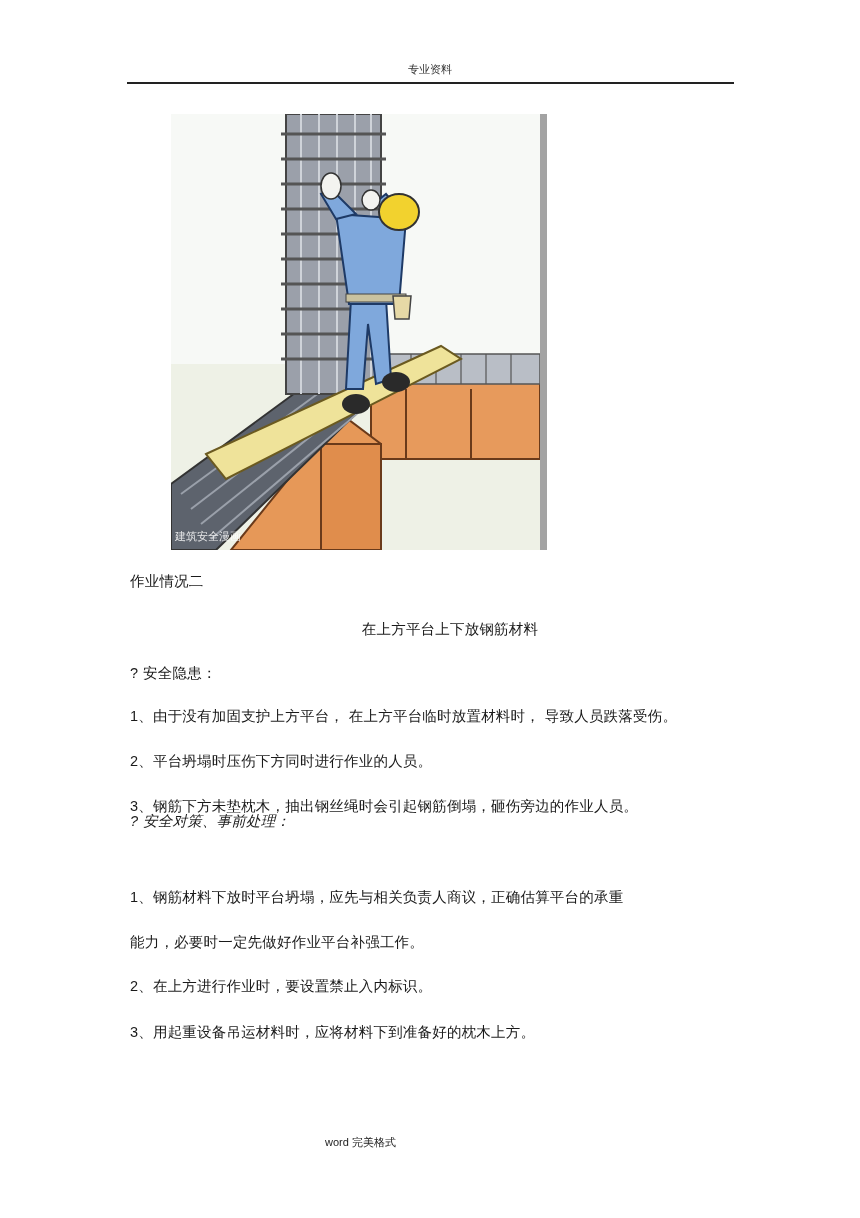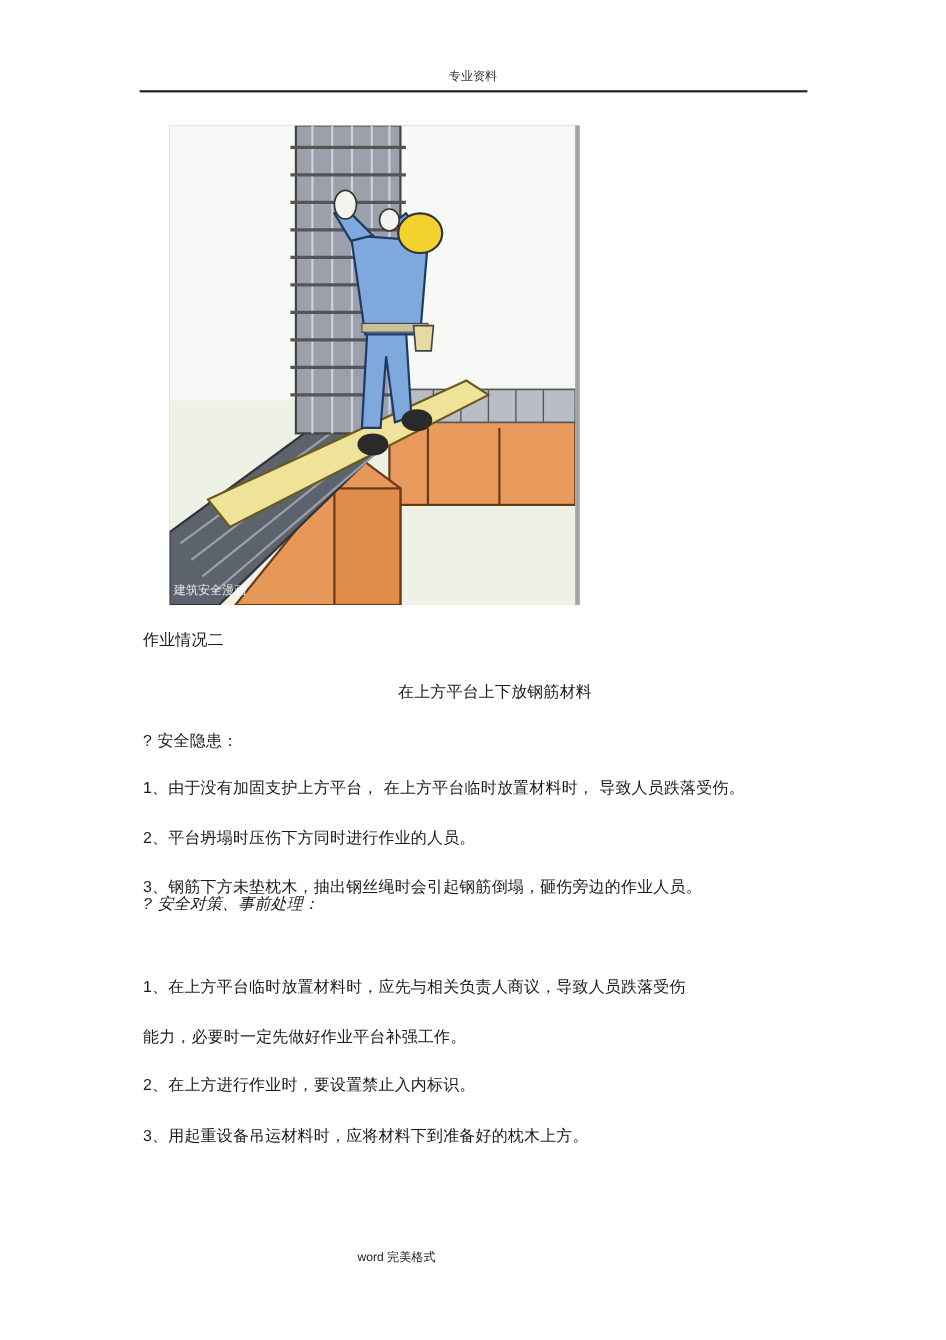--- a/index.html
+++ b/index.html
@@ -1,22 +1,22 @@
 <!DOCTYPE html>
 <html><head>
   <meta charset="utf-8">
   <style>
     html, body { margin: 0; padding: 0; background: #ffffff; }
     body { width: 860px; height: 1218px; position: relative; overflow: hidden;
            font-family: "DejaVu Serif", "Liberation Serif", serif; color: #1a1a1a; }
     .header-title { position: absolute; top: 62px; left: 0; width: 860px; text-align: center;
                     font-size: 11px; color: #333; font-family: Liberation Serif, serif; }
     .header-rule { position: absolute; top: 82px; left: 127px; width: 607px; height: 1.5px; background: #222; }
-    .figure { position: absolute; left: 154px; top: 114px; width: 369px; height: 436px; overflow: hidden;
-              background: #f0abfc; border-right: 4px solid #a3a3a3; }
+    .figure { position: absolute; left: 171px; top: 114px; width: 369px; height: 436px; overflow: hidden;
+              background: #eab308; border-right: 7px solid #a3a3a3; }
     .figure svg { display: block; }
     .p { position: absolute; left: 130px; font-size: 14.5px; white-space: nowrap; letter-spacing: 0.2px; }
     .p .num { font-family: "Liberation Sans", sans-serif; }
     .center { left: 0; width: 846px; text-align: center; }
     .footer { position: absolute; top: 1135px; left: 281px; font-size: 11px; color: #222;
               font-family: "Liberation Sans", sans-serif; margin-left: 44px; }
   </style>
 </head>
 <body>
 
@@ -122,21 +122,21 @@
 <div class="p" style="top:797px;">
   <span class="num">3</span><span>、钢筋下方未垫枕木，抽出钢丝绳时会引起钢筋倒塌，砸伤旁边的作业人员。</span>
 </div>
 
 <div class="p" style="top:812px;font-style:italic;">
   <span class="num">?</span>
   <span>安全对策、事前处理：</span>
 </div>
 
 <div class="p" style="top:888px;">
-  <span class="num">1</span><span>、在上方平台临时放置材料时，应先与相关负责人商议，导致人员跌落受伤</span>
+  <span class="num">1</span><span>、钢筋材料下放时平台坍塌，应先与相关负责人商议，正确估算平台的承重</span>
 </div>
 <div class="p" style="top:933px;">能力，必要时一定先做好作业平台补强工作。</div>
 <div class="p" style="top:977px;">
   <span class="num">2</span><span>、在上方进行作业时，要设置禁止入内标识。</span>
 </div>
 <div class="p" style="top:1023px;">
   <span class="num">3</span><span>、用起重设备吊运材料时，应将材料下到准备好的枕木上方。</span>
 </div>
 
 <div class="footer">word 完美格式</div>

